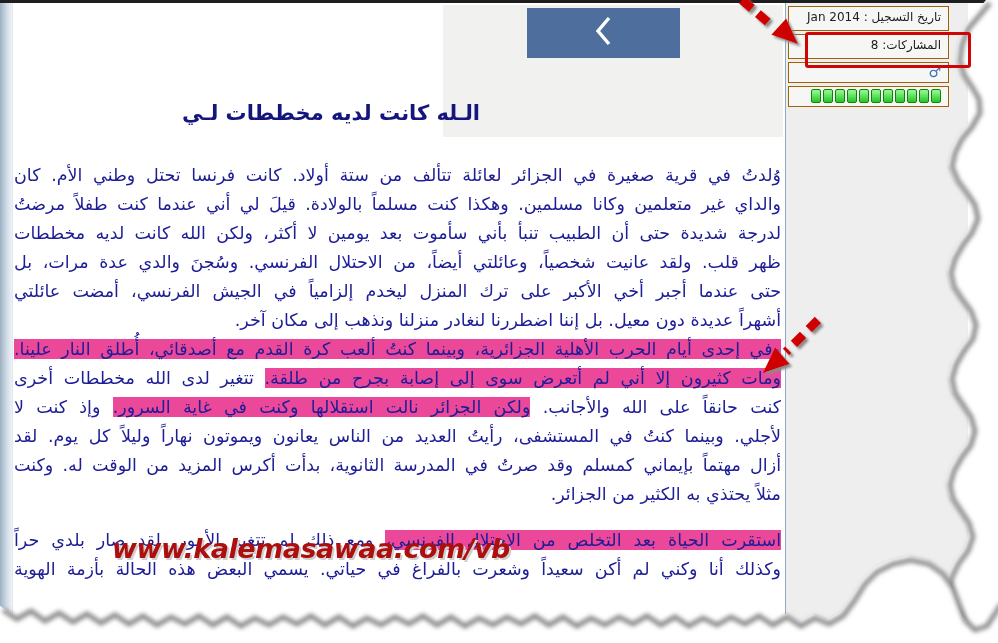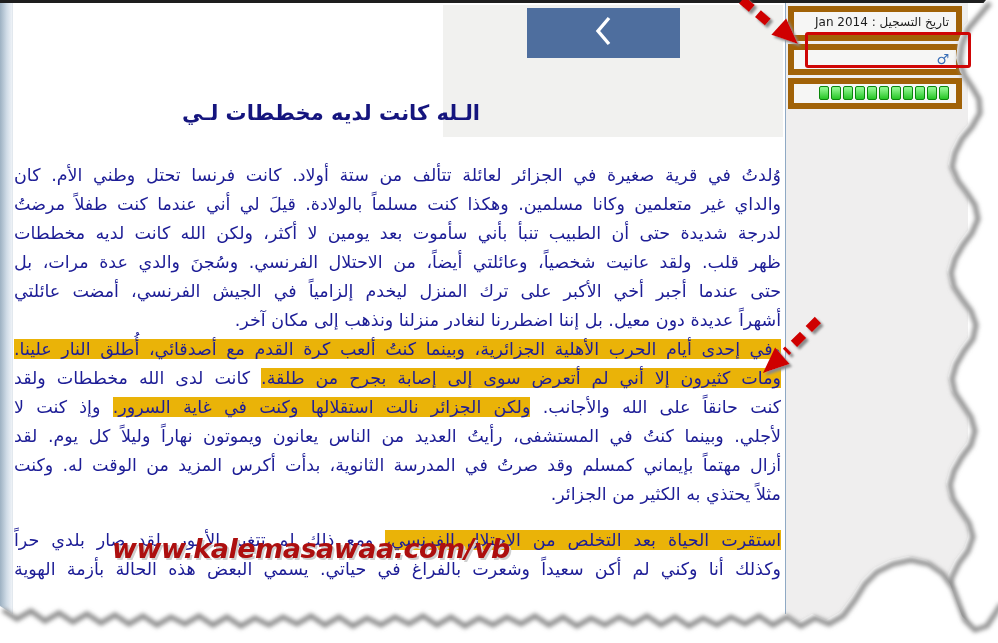--- a/index.html
+++ b/index.html
@@ -18,28 +18,28 @@
   .vline-right{position:absolute;left:967px;top:3px;width:1px;height:640px;background:#8fa9c4;z-index:1;}
 
   .ptitle{position:absolute;left:130px;top:101px;width:350px;direction:rtl;
     font-size:21px;font-weight:bold;color:#15157e;z-index:2;}
 
   .postbody{position:absolute;left:14px;top:161px;width:767px;direction:rtl;overflow:hidden;z-index:2;}
   .para + .para{margin-top:17px;}
   .tline{height:29px;line-height:29px;font-size:17.5px;color:#1d1d96;white-space:nowrap;
     text-align:justify;text-align-last:justify;}
   .tline.short{text-align-last:right;}
-  .hl{background:#eab308;}
+  .hl{background:#ec4899;}
 
   .watermark{position:absolute;left:112px;top:505px;font-size:27px;font-weight:bold;font-style:italic;
     color:#ad0f0f;letter-spacing:-0.5px;z-index:4;direction:ltr;
     text-shadow:2px 2px 0 #cfcfcf;margin-top:28px;}
 
   .sidebar{position:absolute;left:786px;top:3px;width:182px;height:640px;background:#efeeee;z-index:1;}
-  .srow{margin:3px 6px 0 2px;background:#f6f6f5;border:6px solid #a16207;height:17px;
+  .srow{margin:3px 19px 0 2px;background:#f6f6f5;border:1px solid #a16207;height:17px;
     padding:3px 7px;direction:rtl;text-align:right;font-size:12px;color:#1c1c1c;overflow:hidden;}
   .srow.icon-row{height:14px;padding:2px 7px 3px 7px;}
   .male{color:#3a6fb7;font-size:14px;font-weight:bold;line-height:14px;display:inline-block;}
   .repwrap{line-height:0;padding-top:1px;}
   .repblock{display:inline-block;width:8px;height:12px;margin-left:2px;border:1px solid #0a870a;
     border-radius:2px;background:linear-gradient(#8af48a 15%,#25c625);}
 
   .redbox{position:absolute;left:805px;top:32px;width:160px;height:30px;border:3px solid #cf0505;
     border-radius:3px;z-index:7;}
 
@@ -70,36 +70,37 @@
 
   <div class="postbody">
       <div class="para">
         <div class="tline"><span>وُلدتُ في قرية صغيرة في الجزائر لعائلة تتألف من ستة أولاد. كانت فرنسا تحتل وطني الأم. كان</span></div>
         <div class="tline"><span>والداي غير متعلمين وكانا مسلمين. وهكذا كنت مسلماً بالولادة. قيلَ لي أني عندما كنت طفلاً مرضتُ</span></div>
         <div class="tline"><span>لدرجة شديدة حتى أن الطبيب تنبأ بأني سأموت بعد يومين لا أكثر، ولكن الله كانت لديه مخططات</span></div>
         <div class="tline"><span>ظهر قلب. ولقد عانيت شخصياً، وعائلتي أيضاً، من الاحتلال الفرنسي. وسُجنَ والدي عدة مرات، بل</span></div>
         <div class="tline"><span>حتى عندما أجبر أخي الأكبر على ترك المنزل ليخدم إلزامياً في الجيش الفرنسي، أمضت عائلتي</span></div>
         <div class="tline short"><span>أشهراً عديدة دون معيل. بل إننا اضطررنا لنغادر منزلنا ونذهب إلى مكان آخر.</span></div>
         <div class="tline"><span class="hl">وفي إحدى أيام الحرب الأهلية الجزائرية، وبينما كنتُ ألعب كرة القدم مع أصدقائي، أُطلق النار علينا.</span></div>
-        <div class="tline"><span class="hl">ومات كثيرون إلا أني لم أتعرض سوى إلى إصابة بجرح من طلقة.</span><span> كانت لدى الله مخططات ولقد</span></div>
+        <div class="tline"><span class="hl">ومات كثيرون إلا أني لم أتعرض سوى إلى إصابة بجرح من طلقة.</span><span> تتغير لدى الله مخططات أخرى</span></div>
         <div class="tline"><span>كنت حانقاً على الله والأجانب. </span><span class="hl">ولكن الجزائر نالت استقلالها وكنت في غاية السرور.</span><span> وإذ كنت لا</span></div>
         <div class="tline"><span>لأجلي. وبينما كنتُ في المستشفى، رأيتُ العديد من الناس يعانون ويموتون نهاراً وليلاً كل يوم. لقد</span></div>
         <div class="tline"><span>أزال مهتماً بإيماني كمسلم وقد صرتُ في المدرسة الثانوية، بدأت أكرس المزيد من الوقت له. وكنت</span></div>
         <div class="tline short"><span>مثلاً يحتذي به الكثير من الجزائر.</span></div>
       </div>
       <div class="para">
         <div class="tline"><span class="hl">استقرت الحياة بعد التخلص من الاحتلال الفرنسي،</span><span> ومع ذلك لم تتغير الأمور. لقد صار بلدي حراً</span></div>
         <div class="tline"><span>وكذلك أنا وكني لم أكن سعيداً وشعرت بالفراغ في حياتي. يسمي البعض هذه الحالة بأزمة الهوية</span></div>
       </div>
     </div>
 
   <div class="watermark">www.kalemasawaa.com/vb</div>
 
   <div class="sidebar">
     <div class="srow">تاريخ التسجيل : Jan 2014</div>
+    <div class="srow">المشاركات: 8</div>
     <div class="srow icon-row">
       <span class="male">♂</span>
     </div>
     <div class="srow icon-row repwrap"><span class="repblock"></span><span class="repblock"></span><span class="repblock"></span><span class="repblock"></span><span class="repblock"></span><span class="repblock"></span><span class="repblock"></span><span class="repblock"></span><span class="repblock"></span><span class="repblock"></span><span class="repblock"></span></div>
   </div>
 
   <div class="redbox"></div>
 
   <svg width="0" height="0" style="position:absolute">
     <defs>

